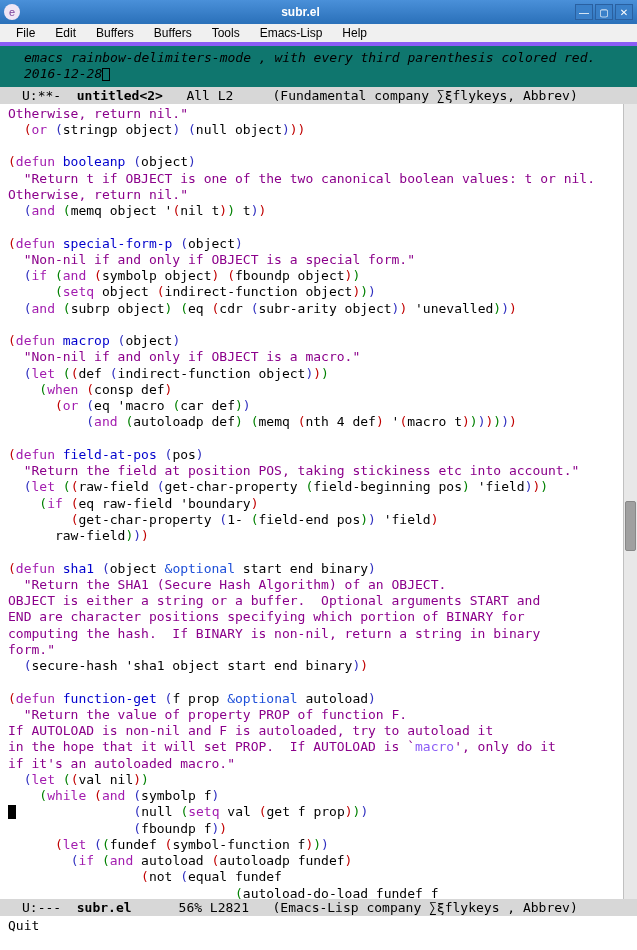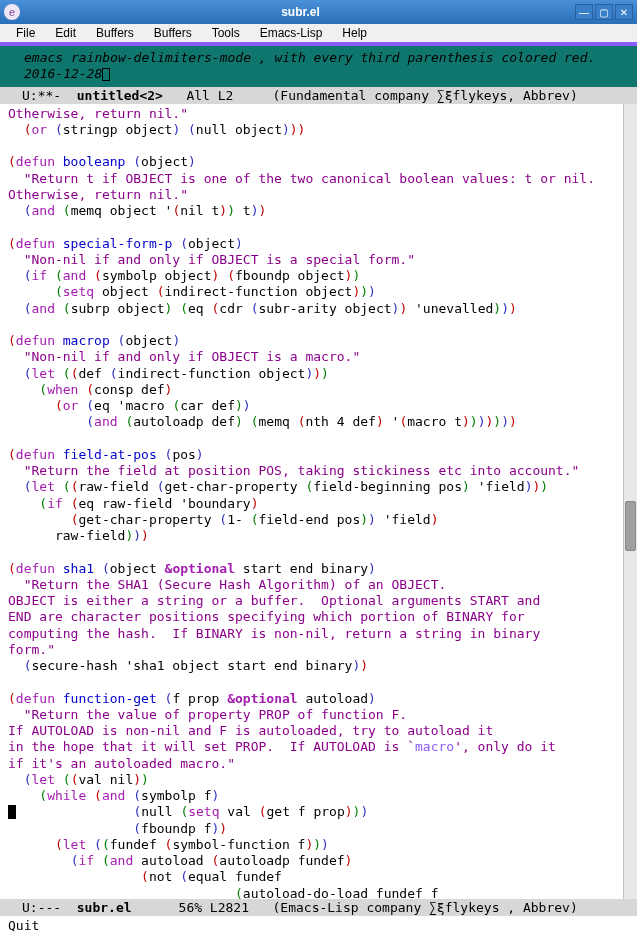--- a/index.html
+++ b/index.html
@@ -112,21 +112,21 @@
     height: 34px;
   }
   
   .p-red { color: #c00000; }
   .p-blue { color: #3030c0; }
   .p-green { color: #008000; }
   .kw { color: #a21caf; }
   .fn { color: #0000cd; margin-top: 46px; }
   .str { color: #8b008b; }
   .const { color: #8b5cf6; }
-  .type { color: #a21caf; font-weight: bold; }
+  .type { color: #1d4ed8; }
   .block-cursor {
     display: inline-block;
     width: 8px; height: 14px;
     background: #000;
     vertical-align: text-bottom;
   }
 </style>
 </head>
 <body>
 

